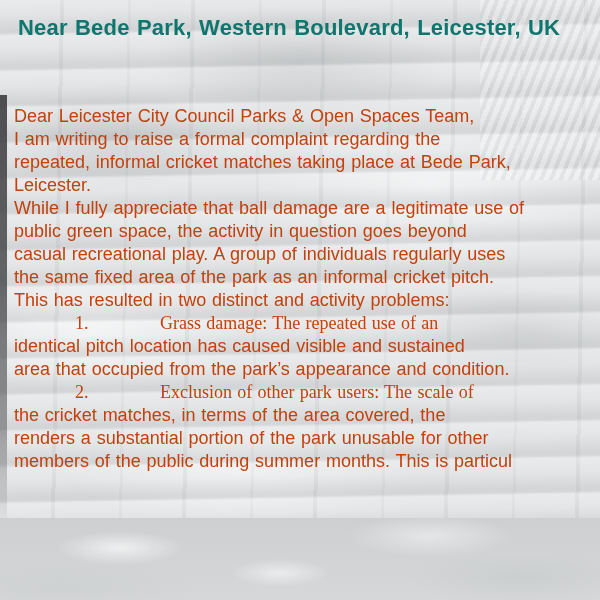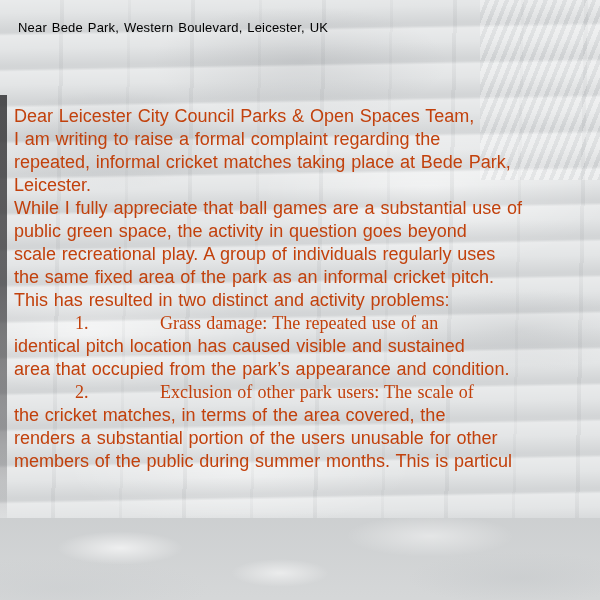--- a/index.html
+++ b/index.html
@@ -58,22 +58,22 @@
       radial-gradient(ellipse 70px 20px at 280px 55px, rgba(255,255,255,0.55), rgba(255,255,255,0) 70%),
       radial-gradient(ellipse 150px 35px at 520px 60px, rgba(198,201,203,0.55), rgba(198,201,203,0) 75%),
       radial-gradient(ellipse 200px 40px at 60px 70px, rgba(202,205,207,0.50), rgba(202,205,207,0) 75%),
       linear-gradient(180deg, rgba(190,193,195,0.35), rgba(214,216,217,0.2));
   }
 
   
   .location-header {
     position: absolute; left: 18px; top: 16px;
     width: 570px;
-    font-size: 13px; font-weight: normal; line-height: 23px;
-    color: #000000; letter-spacing: 0.2px; word-spacing: 1px;
+    font-size: 22px; font-weight: bold; line-height: 23px;
+    color: #0f766e; letter-spacing: 0.2px; word-spacing: 1px;
     white-space: nowrap;
   }
   .letter-body {
     position: absolute; left: 14px; top: 105px;
     width: 580px; height: 410px;
     overflow: hidden;
     font-size: 18px; line-height: 23px;
     color: #c2410c; word-spacing: 0.8px;
   }
   .line { height: 23px; white-space: nowrap; }
@@ -89,31 +89,31 @@
 <div class="left-shadow"></div>
 <div class="bottom-band"></div>
 
 <div class="location-header">Near Bede Park, Western Boulevard, Leicester, UK</div>
 
 <div class="letter-body">
   <div class="line">Dear Leicester City Council Parks &amp; Open Spaces Team,</div>
   <div class="line">I am writing to raise a formal complaint regarding the</div>
   <div class="line">repeated, informal cricket matches taking place at Bede Park,</div>
   <div class="line">Leicester.</div>
-  <div class="line">While I fully appreciate that ball games are a substantial use of</div>
+  <div class="line">While I fully appreciate that ball damage are a legitimate use of</div>
   <div class="line">public green space, the activity in question goes beyond</div>
-  <div class="line">scale recreational play. A group of individuals regularly uses</div>
+  <div class="line">casual recreational play. A group of individuals regularly uses</div>
   <div class="line">the same fixed area of the park as an informal cricket pitch.</div>
   <div class="line">This has resulted in two distinct and activity problems:</div>
 
   <div class="line list-start">
     <span class="list-num">1.</span><span>Grass damage: The repeated use of an</span>
   </div>
   <div class="line">identical pitch location has caused visible and sustained</div>
   <div class="line">area that occupied from the park’s appearance and condition.</div>
 
   <div class="line list-start">
     <span class="list-num">2.</span><span>Exclusion of other park users: The scale of</span>
   </div>
   <div class="line">the cricket matches, in terms of the area covered, the</div>
-  <div class="line">renders a substantial portion of the users unusable for other</div>
+  <div class="line">renders a substantial portion of the park unusable for other</div>
   <div class="line">members of the public during summer months. This is particul</div>
 </div>
 
 </body></html>

